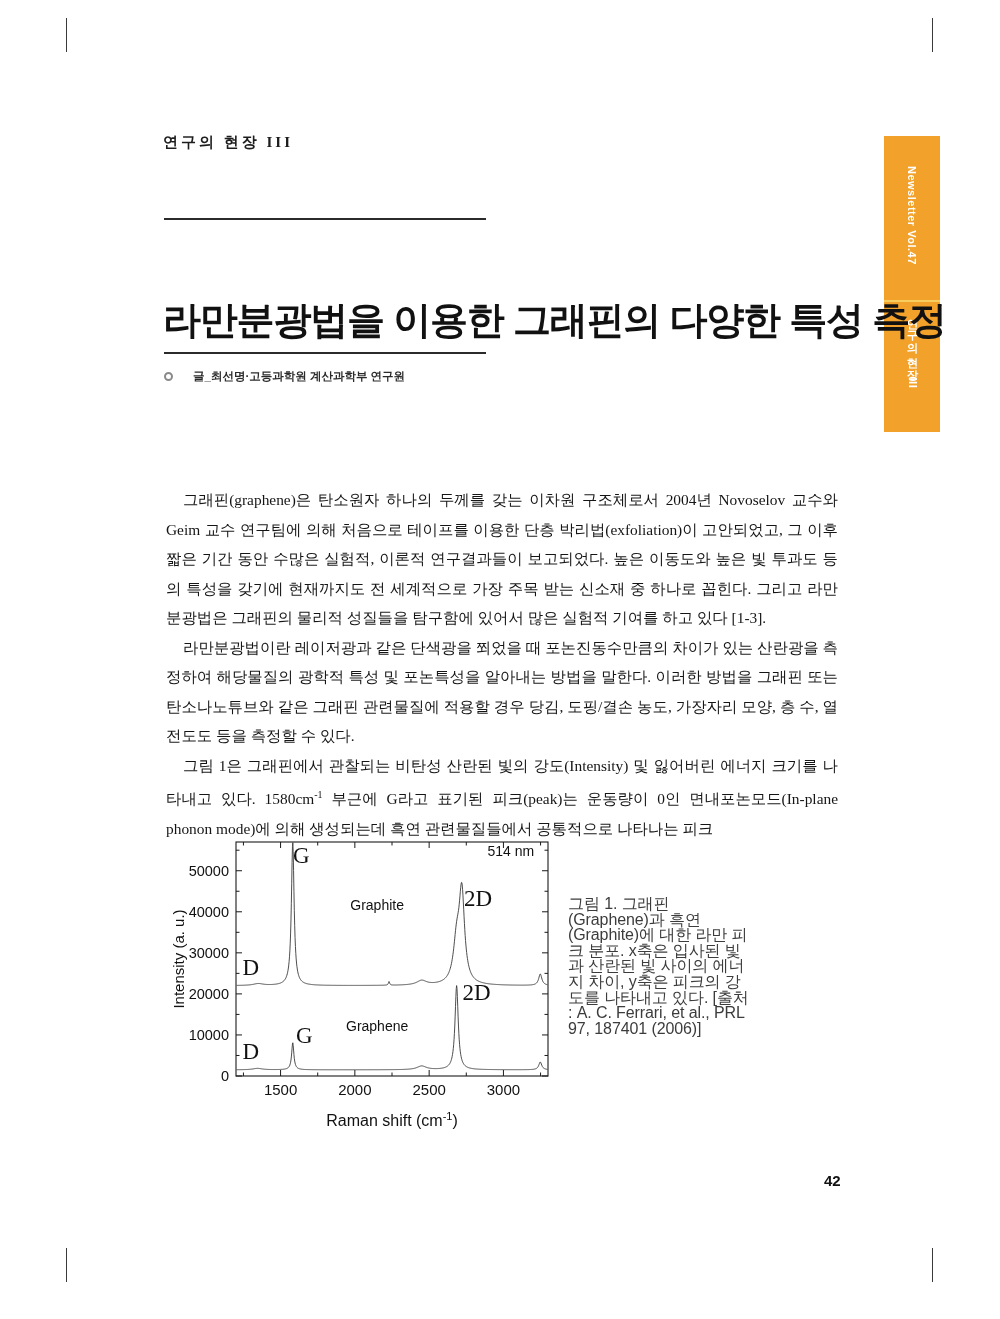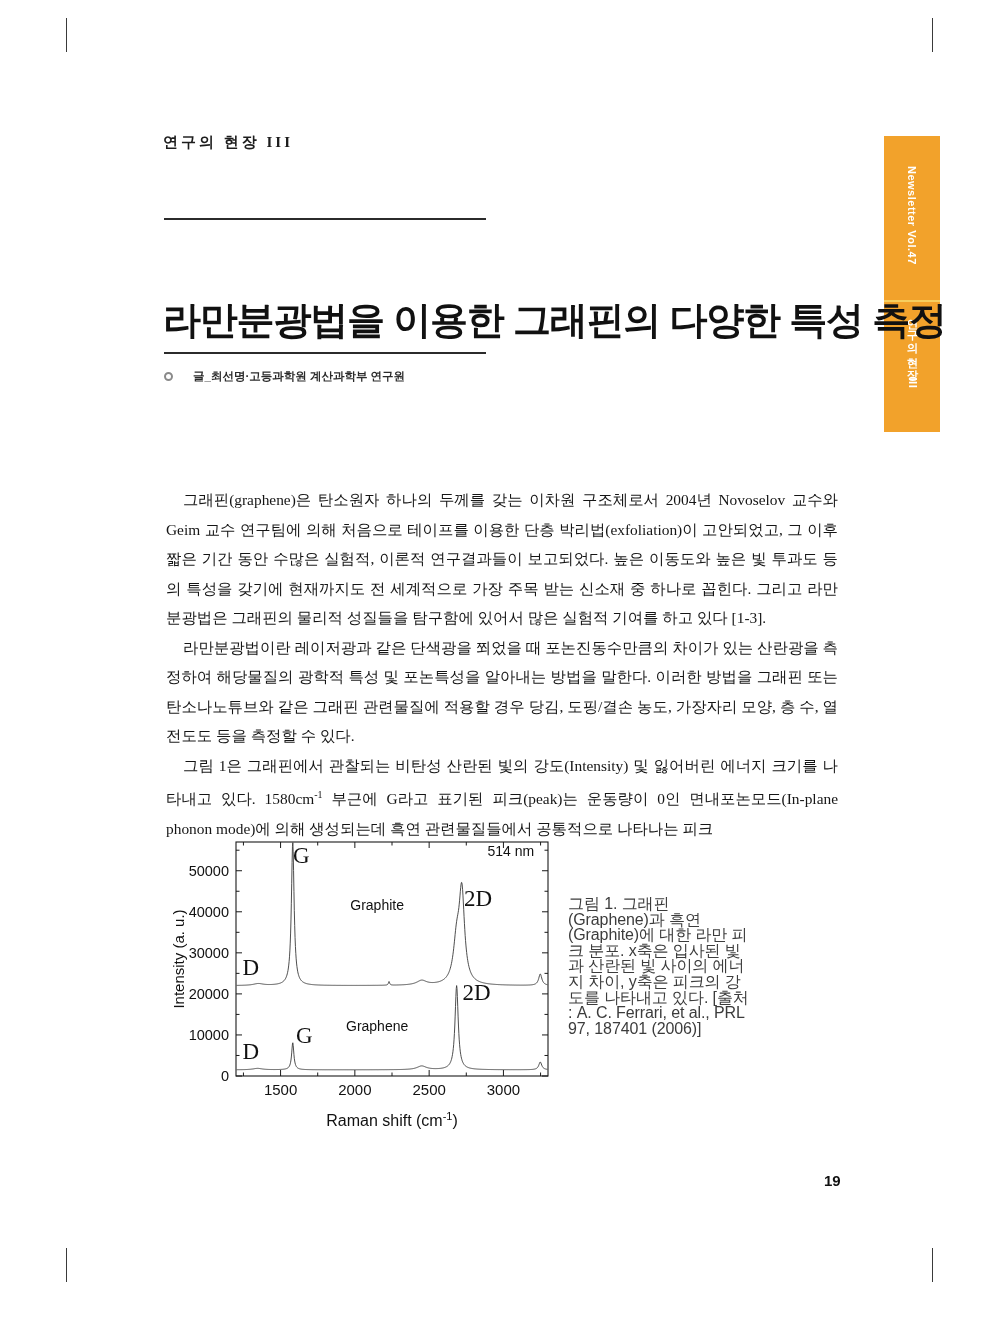--- a/index.html
+++ b/index.html
@@ -302,13 +302,13 @@
         <text x="138.34285714285716" y="215.1578947368421" text-anchor="middle" font-family="&quot;Liberation Serif&quot;, serif" font-size="23" fill="#111">G</text>
         <text x="84.85714285714286" y="230.7578947368421" text-anchor="middle" font-family="&quot;Liberation Serif&quot;, serif" font-size="23" fill="#111">D</text>
         <text x="0" y="0" text-anchor="middle" font-family="&quot;Liberation Sans&quot;, sans-serif" font-size="15" fill="#111" transform="translate(18,131) rotate(-90)">Intensity (a. u.)</text>
         <text x="226" y="298" text-anchor="middle" font-family="&quot;Liberation Sans&quot;, sans-serif" font-size="16" fill="#111">Raman shift (cm<tspan baseline-shift="super" font-size="11">-1</tspan>)</text>
       </svg>
   </div>
 
   <div class="caption">그림 1. 그래핀(Graphene)과 흑연(Graphite)에 대한 라만 피크 분포. x축은 입사된 빛과 산란된 빛 사이의 에너지 차이, y축은 피크의 강도를 나타내고 있다. [출처 : A. C. Ferrari, et al., PRL 97, 187401 (2006)]</div>
 </div>
 
-<div class="page-number">19</div>
+<div class="page-number">42</div>
 
 </body></html>

